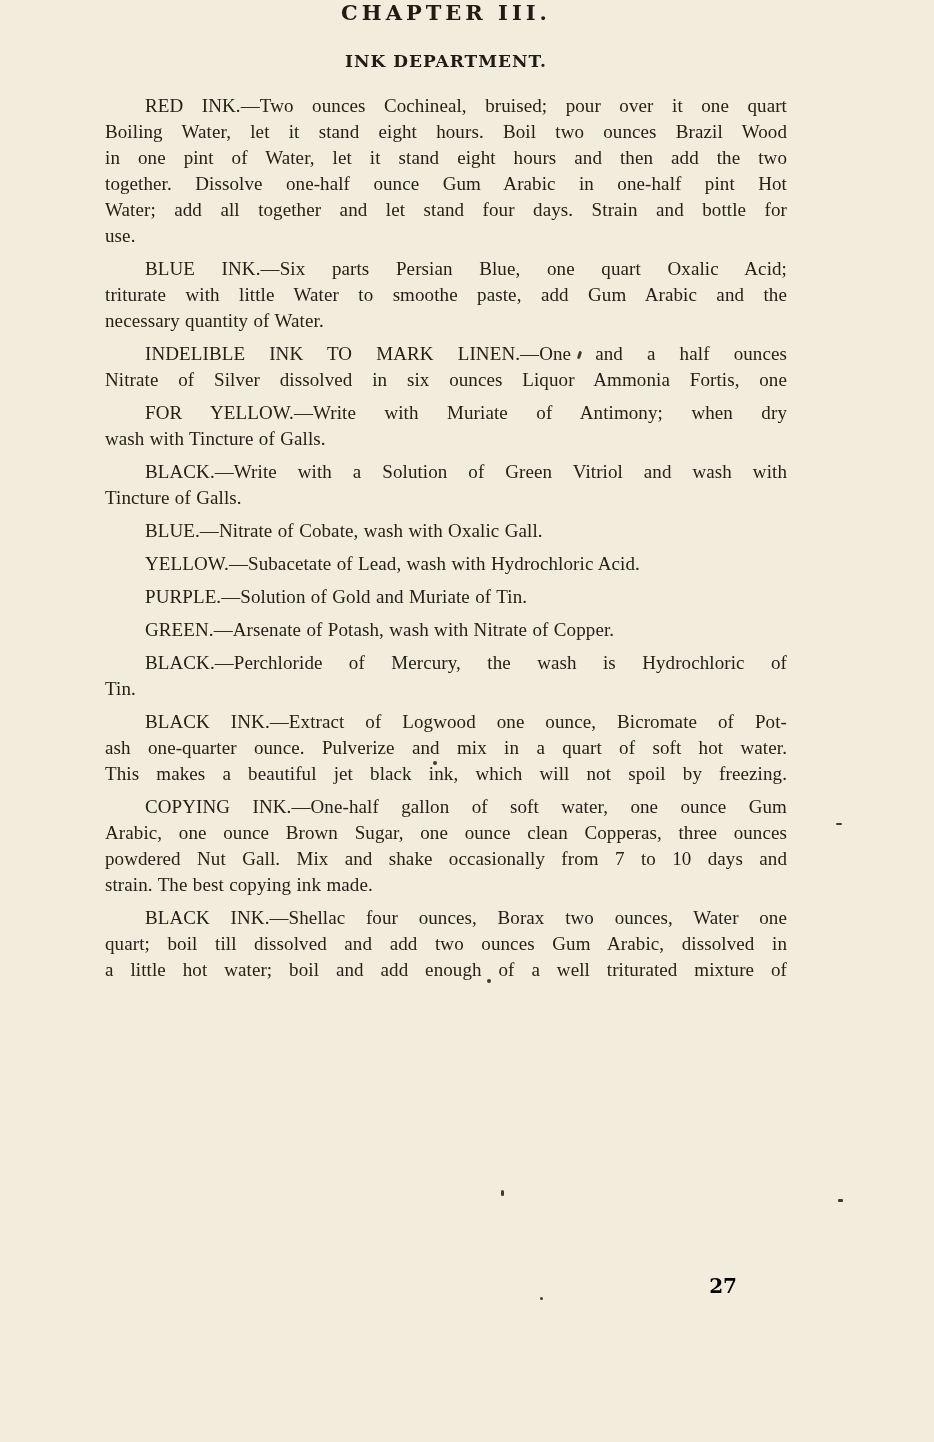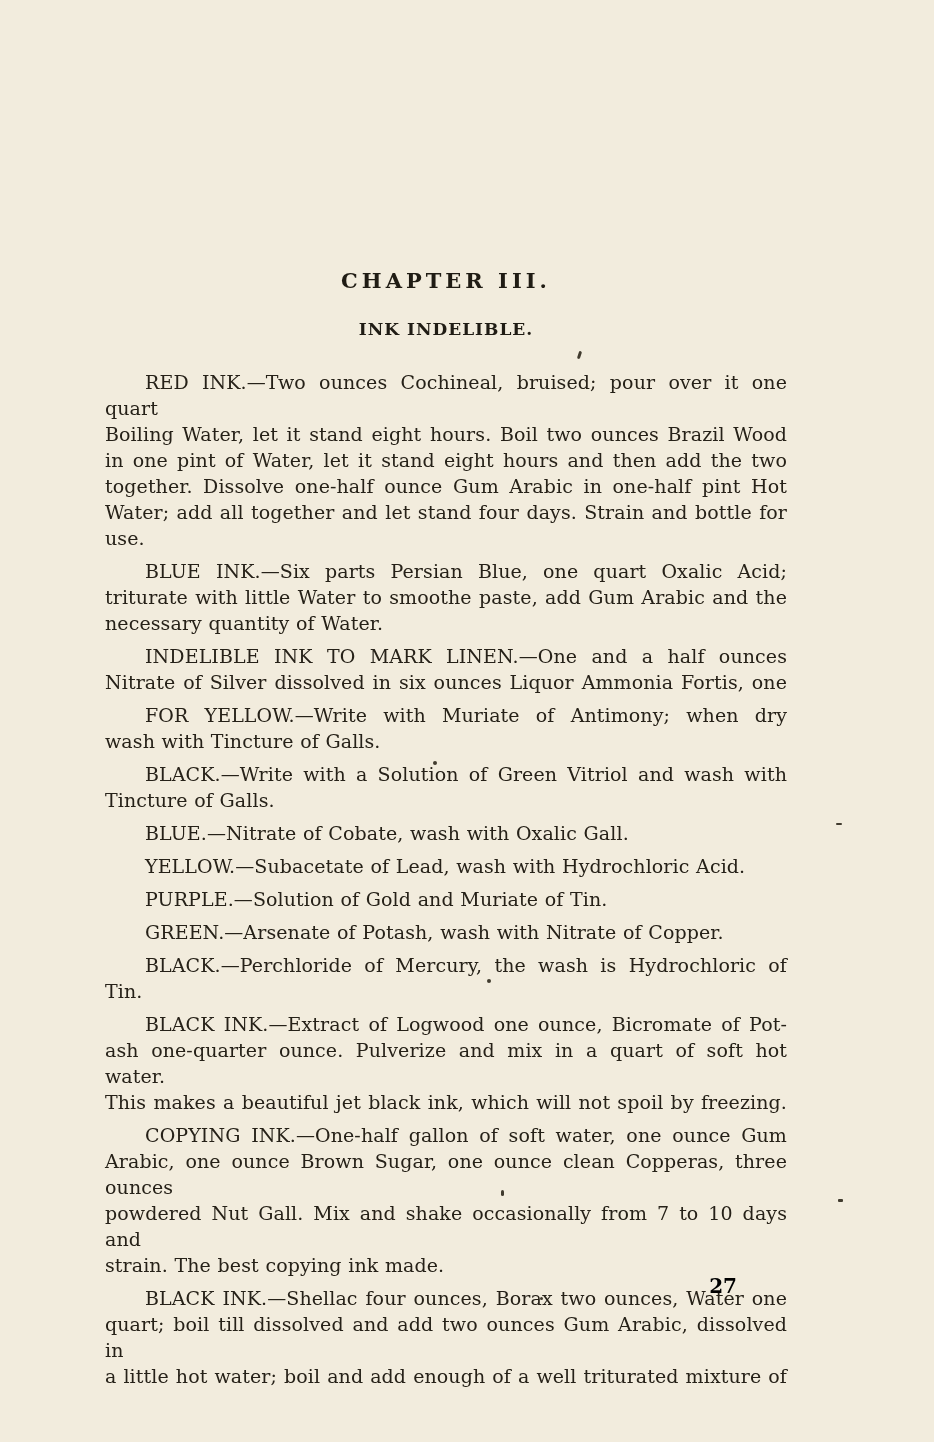--- a/index.html
+++ b/index.html
@@ -14,37 +14,37 @@
   .page{
     position:absolute;inset:0;
     color:#262118;
   }
   .content{
     position:absolute;
     left:105px;top:0;
     width:682px;
   }
   .chapter-title{
-    margin-top:268px;
     text-align:center;
     font-size:21px;
     font-weight:bold;
     letter-spacing:4px;
     color:#201c14;
   }
   .section-title{
     margin-top:26px;
     text-align:center;
     font-size:17px;
     font-weight:bold;
     letter-spacing:1px;
     color:#201c14;
   }
   .paragraphs{
-    margin-top:30px;
+    margin-top:22px;
+    font-family:Liberation Serif, serif;
   }
   .para{
     margin:0 0 7px 0;
   }
   .line{
     font-size:19px;
     line-height:26px;
     white-space:normal;
     text-align:left;
     letter-spacing:0.1px;
@@ -78,21 +78,21 @@
   .speck.s5{left:501px;top:1190px;width:3px;height:6px;border-radius:2px;}
   .speck.s6{left:838px;top:1199px;width:5px;height:3px;border-radius:1px;}
   .speck.s7{left:540px;top:1297px;width:3px;height:3px;border-radius:50%;}
 </style>
 </head>
 <body style="background: rgb(242, 236, 221);">
 
 <div class="page">
   <div class="content">
     <div class="chapter-title">CHAPTER III.</div>
-    <div class="section-title">INK INDELIBLE.</div>
+    <div class="section-title">INK DEPARTMENT.</div>
     <div class="paragraphs">
         <div class="para">
           <div class="line first just">RED INK.—Two ounces Cochineal, bruised; pour over it one quart</div>
           <div class="line just">Boiling Water, let it stand eight hours.  Boil two ounces Brazil Wood</div>
           <div class="line just">in one pint of Water, let it stand eight hours and then add the two</div>
           <div class="line just">together.  Dissolve one-half ounce Gum Arabic in one-half pint Hot</div>
           <div class="line just">Water; add all together and let stand four days.  Strain and bottle for</div>
           <div class="line">use.</div>
         </div>
         <div class="para">

